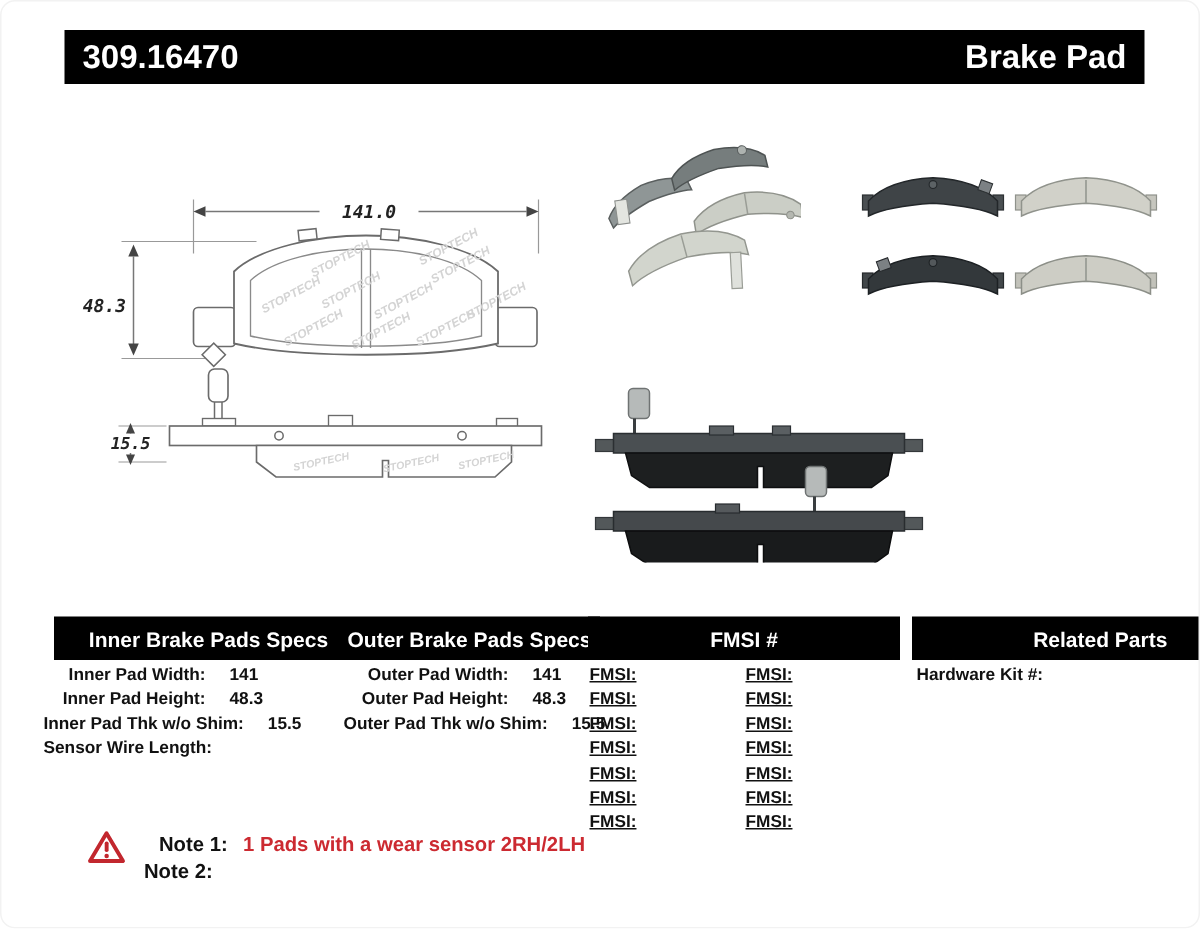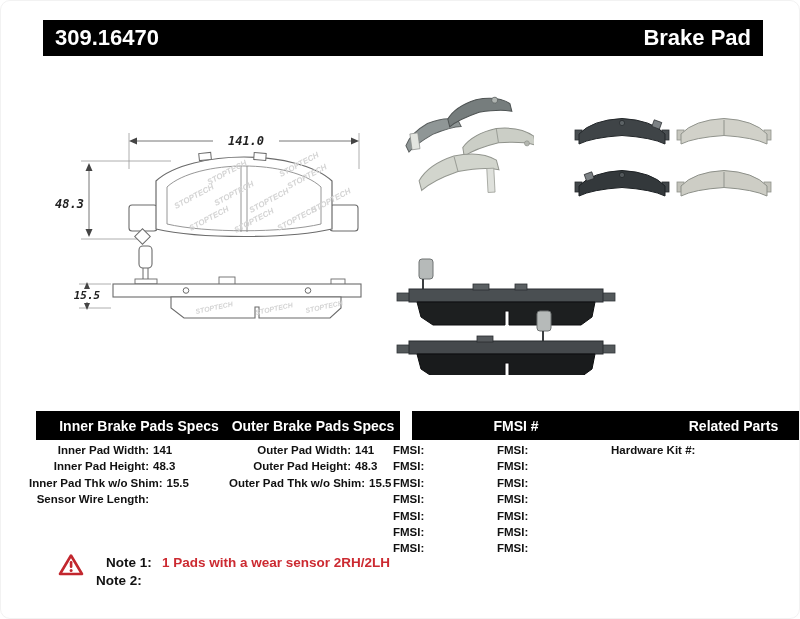--- a/index.html
+++ b/index.html
@@ -17,27 +17,27 @@
   }
   
   .sec-bar{
     top:410px;height:29px;background:#000;color:#fff;font-weight:bold;
     font-size:14px;display:flex;align-items:center;justify-content:center;
   }
   .sec-bar.split{justify-content:space-between;padding-left:16px;}
   .sec-bar.split .half{flex:1;text-align:center;}
   
   .spec-col{font-size:11.5px;font-weight:bold;color:#111;line-height:16.4px;}
-  .spec-row{display:flex;}
+  .spec-row{display:flex;gap:12px;}
   .spec-label{flex:1;text-align:right;white-space:pre;}
   .spec-value{width:34px;text-align:left;margin-left:4px;white-space:pre;}
   
   .fmsi-grid{
     display:grid;grid-template-columns:104px 104px;
-    font-size:11.5px;font-weight:bold;color:#111;line-height:16.4px;
+    font-size:11.5px;font-weight:bold;color:#111;line-height:16.4px;text-decoration:underline;
   }
   
   .note-row{display:flex;font-size:13.5px;font-weight:bold;color:#111;line-height:18px;}
   .note-label{width:48px;}
   .note-text-red{color:#cc2a31;margin-left:8px;white-space:pre;}
   .dim-text{font-family:"DejaVu Sans Mono",monospace;font-style:italic;font-weight:bold;fill:#222;}
   .wm{font-family:"Liberation Sans",sans-serif;font-style:italic;font-weight:bold;fill:#d4d4d4;}
 </style>
 </head>
 <body>
@@ -191,21 +191,21 @@
       <rect x="14" y="32" width="194" height="13" fill="#45494c" stroke="#282c2f" stroke-width="1"></rect>
       <rect x="82" y="27" width="16" height="6" fill="#55595c" stroke="#282c2f" stroke-width="0.8"></rect>
       <path d="M 22 45 L 200 45 L 197 60 L 186 68 L 114 68 L 114 54 L 110 54 L 110 68 L 38 68 L 26 60 Z" fill="#191b1c" stroke="#0c0d0e" stroke-width="1"></path>
     </g>
   </svg>
 
   <div class="abs sec-bar split" style="left:35px;width:348px;">
     <span class="half">Inner Brake Pads Specs</span>
     <span class="half">Outer Brake Pads Specs</span>
   </div>
-  <div class="abs sec-bar" style="left:391px;width:208px;margin-left:20px;">
+  <div class="abs sec-bar" style="left:391px;width:208px;">
     <span>FMSI #</span>
   </div>
   <div class="abs sec-bar" style="left:607px;width:163px;padding-left:44px;">
     <span>Related Parts</span>
   </div>
 
   <div class="abs spec-col" style="left:28px;top:441px;width:158px;">
     <div class="spec-row">
       <span class="spec-label">Inner Pad Width:</span>
       <span class="spec-value">141</span>

